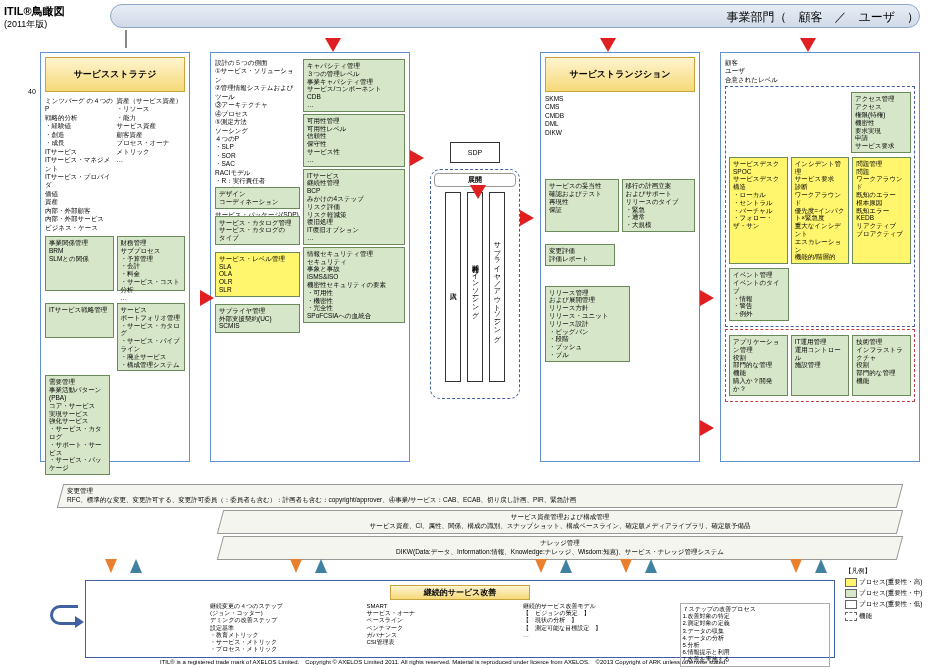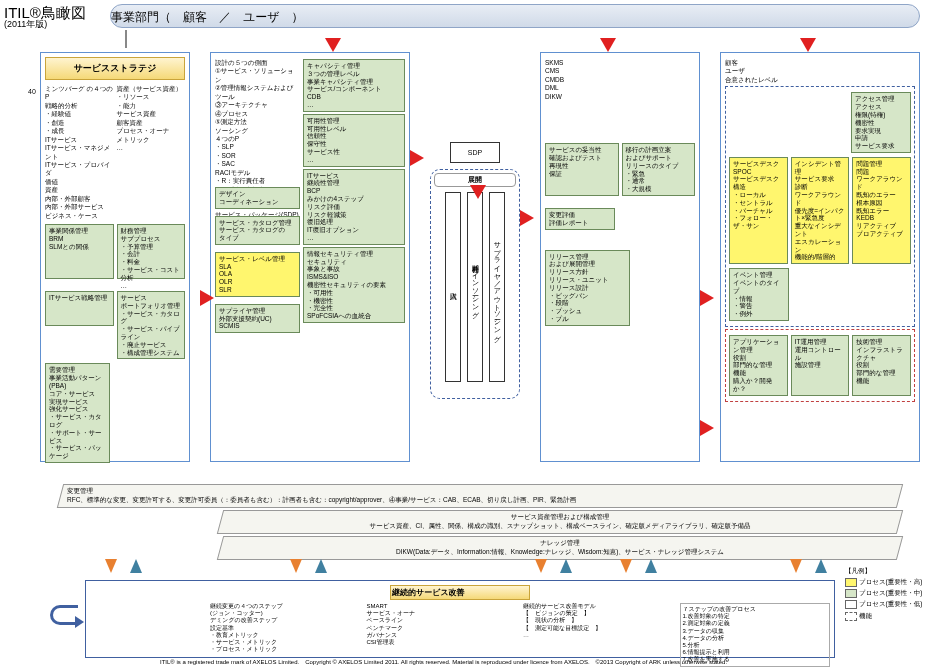--- a/index.html
+++ b/index.html
@@ -1,42 +1,42 @@
 <!DOCTYPE html>
 <html><head>
 <meta charset="utf-8">
 <style>
 *{box-sizing:border-box;margin:0;padding:0}
 body{font-family:"MS PGothic",sans-serif;font-size:7px;background:#fff;width:937px;height:669px;position:relative;overflow:hidden}
-.title{position:absolute;top:4px;left:4px;font-size:15px;font-weight:normal}
+.title{position:absolute;top:4px;left:4px;font-size:11px;font-weight:bold}
 .subtitle{position:absolute;top:18px;left:4px;font-size:9px}
-.customer-bar{position:absolute;top:4px;left:110px;width:810px;height:24px;background:linear-gradient(#e8edf5,#d0dae8);border:1px solid #8fa5c7;border-radius:12px;text-align:left;line-height:24px;font-size:12px}
+.customer-bar{position:absolute;top:4px;left:110px;width:810px;height:24px;background:linear-gradient(#e8edf5,#d0dae8);border:1px solid #8fa5c7;border-radius:12px;text-align:right;line-height:24px;font-size:12px}
 .main{position:absolute;top:52px;left:40px;width:880px;height:490px}
 .col{position:absolute;top:0;border:1.5px solid #6090d0;background:#fff;padding:4px}
-.col-hdr{background:linear-gradient(#fff4d0,#f5d978);border:1px solid #c9a43a;text-align:center;font-weight:bold;padding:4px;font-size:9px;margin-bottom:3px}
+.col-hdr{background:linear-gradient(#fff4d0,#f5d978);border:1px solid #c9a43a;text-align:center;font-weight:bold;padding:10px;font-size:9px;margin-bottom:3px}
 .c1{left:0;width:150px;height:410px}
 .c2{left:170px;width:200px;height:410px}
 .c3{left:390px;width:90px;height:410px}
 .c4{left:500px;width:160px;height:410px}
 .c5{left:680px;width:200px;height:410px}
 .box{border:1px solid #6a8a5a;padding:2px 3px;margin:2px 0;font-size:6.5px;line-height:1.2}
 .bg-g{background:#d6e6c8}
 .bg-y{background:#fff66e}
 .txt{font-size:6.5px;line-height:1.3;margin:2px 0}
 .fl{display:flex;gap:3px}
 .fl>div{flex:1}
 .sdp{border:1px solid #333;padding:6px 2px;text-align:center;margin:6px auto;width:50px}
 .vbox{writing-mode:vertical-rl;border:1px solid #333;padding:4px 2px;margin:2px;display:inline-block;height:190px;font-size:7px;text-align:center}
 .dash{border:1.5px dashed #4060a0;padding:3px;margin:2px 0}
 .dash-r{border:1.5px dashed #c04040;padding:3px;margin:2px 0}
 .bars{position:absolute;left:20px;top:430px;width:840px}
 .bar{border:1px solid #999;background:#f5f5f0;padding:2px 6px;margin:2px 0;transform:skewX(-15deg);font-size:6.5px}
 .bar>*{transform:skewX(15deg);display:block}
 .csi{position:absolute;top:580px;left:85px;width:750px;height:78px;border:1.5px solid #4060a0;padding:4px}
-.csi-hdr{background:linear-gradient(#fff4d0,#f5d978);border:1px solid #c9a43a;font-weight:bold;padding:1px;font-size:8px;width:140px;margin:0 auto 3px}
+.csi-hdr{background:linear-gradient(#fff4d0,#f5d978);border:1px solid #c9a43a;text-align:center;font-weight:bold;padding:1px;font-size:8px;width:140px;margin:0 auto 3px}
 .csi-body{display:flex;gap:12px;font-size:6px;line-height:1.2}
 .csi-body>div{flex:1}
 .legend{position:absolute;top:565px;left:845px;width:85px;font-size:6.5px}
 .legend .sw{display:inline-block;width:12px;height:9px;border:1px solid #666;margin-right:2px;vertical-align:middle}
 .legend div{margin:2px 0}
 .arr{position:absolute;width:0;height:0}
 .ar-r{border-top:8px solid transparent;border-bottom:8px solid transparent;border-left:14px solid #e02020}
 .ar-d{border-left:8px solid transparent;border-right:8px solid transparent;border-top:14px solid #e02020}
 .ar-do{border-left:6px solid transparent;border-right:6px solid transparent;border-top:14px solid #e88030}
 .ar-u{border-left:6px solid transparent;border-right:6px solid transparent;border-bottom:14px solid #4080a0}
@@ -190,20 +190,21 @@
       <div style="text-align:center;font-size:7px;font-weight:bold;border:1px solid #999;border-radius:4px;padding:1px;margin-bottom:3px">展開</div>
       <div style="text-align:center">
         <span class="vbox">購入</span>
         <span class="vbox">自社開発／インソーシング</span>
         <span class="vbox">サプライヤ／アウトソーシング</span>
       </div>
     </div>
   </div>
 
   <div class="col c4">
+    <div class="col-hdr">サービストランジション</div>
     <div class="txt" style="white-space:pre-line">SKMS
 CMS
 CMDB
 DML
 DIKW</div>
     <div class="fl" style="margin-top:40px">
       <div class="box bg-g" style="white-space:pre-line">サービスの妥当性
 確認およびテスト
 再現性
 保証</div>

